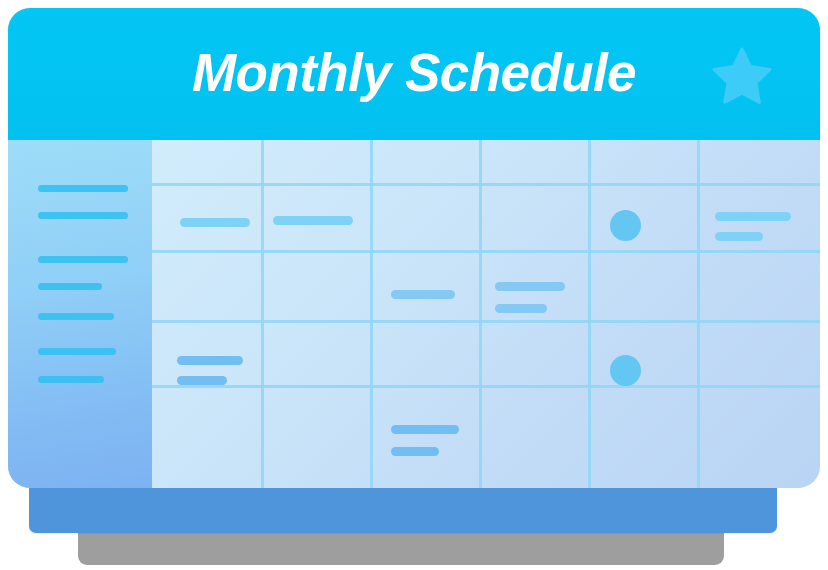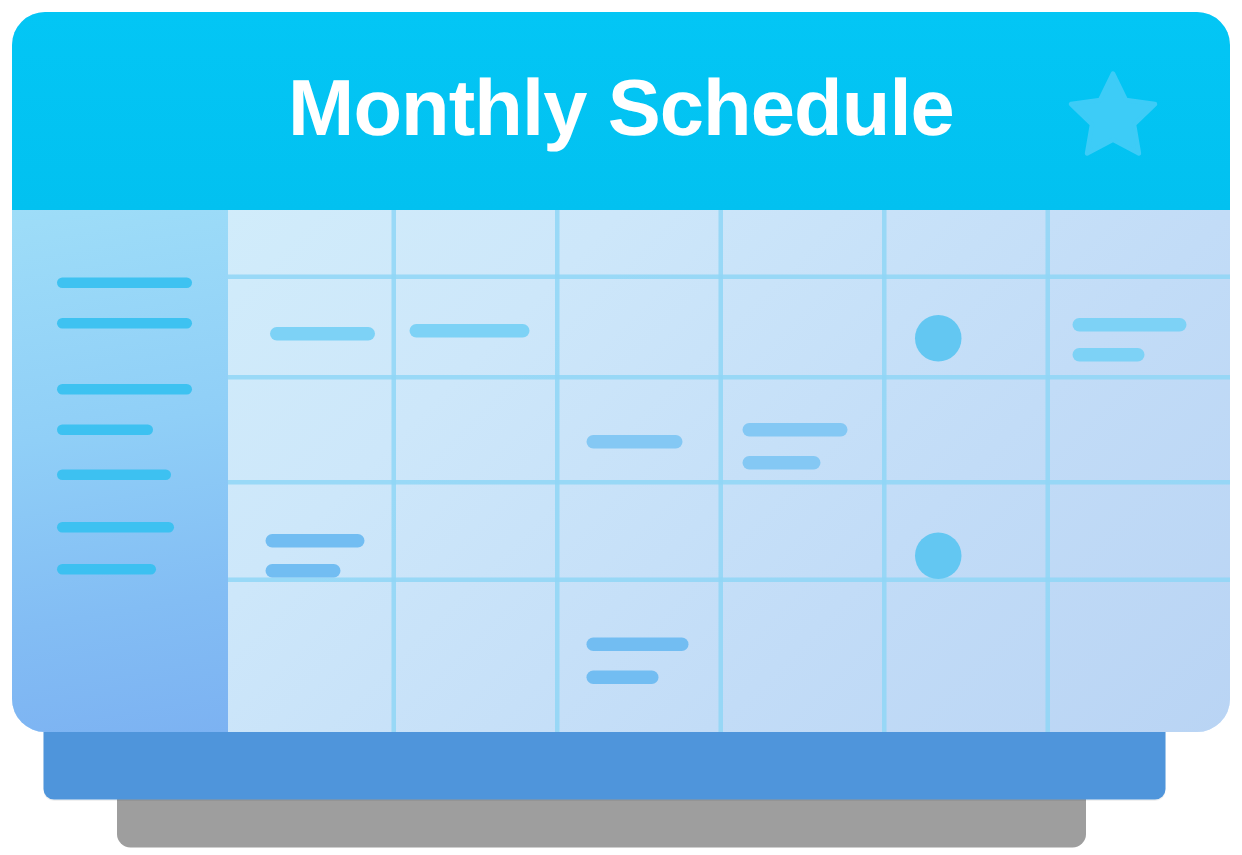--- a/index.html
+++ b/index.html
@@ -44,20 +44,21 @@
   
   .card {
     position: absolute;
     left: 8px;
     top: 8px;
     width: 812px;
     height: 480px;
     border-radius: 22px;
     overflow: hidden;
     background: #cfe6fb;
+    font-style: italic;
   }
 
   
   .card-header {
     position: absolute;
     left: 0;
     top: 0;
     width: 812px;
     height: 132px;
     background: linear-gradient(180deg, #03C6F5 0%, #02C1F0 100%);

